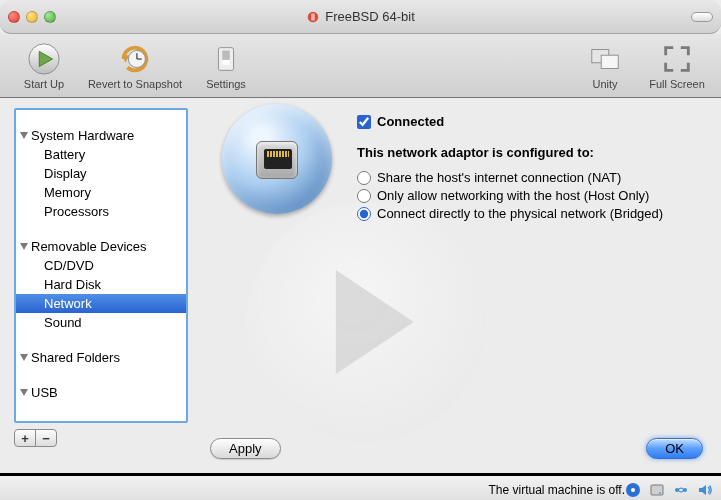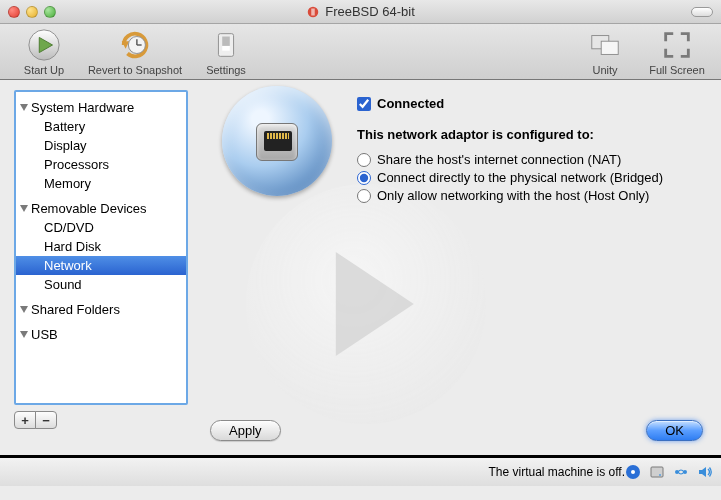--- a/index.html
+++ b/index.html
@@ -1,46 +1,46 @@
 <!DOCTYPE html>
 <html><head>
 <meta charset="utf-8">
 <style>
 * { box-sizing: border-box; margin: 0; padding: 0; font-family: "Lucida Grande", "Helvetica Neue", Arial, sans-serif; }
 body { width: 721px; height: 500px; background: #ececec; overflow: hidden; font-size: 13px; color: #000; }
 
 
-.titlebar { height: 24px; background: linear-gradient(#e8e8e8,#d1d1d1); border-bottom: 1px solid #a5a5a5; display:flex; align-items:center; position:relative; }
+.titlebar { height: 34px; background: linear-gradient(#e8e8e8,#d1d1d1); border-bottom: 1px solid #a5a5a5; display:flex; align-items:center; position:relative;border-radius:11px; }
 .traffic { display:flex; gap:6px; margin-left:8px; }
 .dot { width:12px; height:12px; border-radius:50%; border:1px solid rgba(0,0,0,.2); }
 .dot.red{background:radial-gradient(circle at 30% 30%,#ff8a80,#e33e32);} 
 .dot.yellow{background:radial-gradient(circle at 30% 30%,#ffe28a,#e6b12e);} 
 .dot.green{background:radial-gradient(circle at 30% 30%,#a8e69e,#4aad3a);} 
 .title { position:absolute; left:0; right:0; text-align:center; font-size:13px; color:#333; display:flex; justify-content:center; align-items:center; gap:5px;}
 .title-icon{width:14px;height:14px;display:inline-block;}
 .title-icon svg{width:100%;height:100%;}
 .pill { position:absolute; right:8px; width:22px; height:10px; border-radius:5px; border:1px solid #999; background:linear-gradient(#fff,#ddd);}
 
 
-.toolbar { height:56px; background: linear-gradient(#e6e6e6,#cfcfcf); border-bottom:1px solid #777; display:flex; align-items:center; padding:0 8px; }
+.toolbar { height:64px; background: linear-gradient(#e6e6e6,#cfcfcf); border-bottom:1px solid #777; display:flex; align-items:center; padding:0 8px; }
 .tbtn { display:flex; flex-direction:column; align-items:center; width:72px; font-size:11px; color:#444; cursor:default; }
 .tbtn.wide{width:110px;}
 .tbtn .ticon{ width:34px; height:34px; display:flex; align-items:center; justify-content:center; }
 .tbtn .ticon svg{width:100%;height:100%;}
 .tlabel{margin-top:2px;}
 .tspacer{flex:1;}
 
 
 .main { position:relative; display:flex; height:375px; padding:10px 14px 12px 14px; gap:14px;}
 .bigplay { position:absolute; left:50%; top:50%; transform:translate(-48%,-35%); width:240px; height:240px; border-radius:50%; background:radial-gradient(circle at 45% 40%, rgba(255,255,255,.9), rgba(220,220,220,.6)); opacity:.55; display:flex; align-items:center; justify-content:center; pointer-events:none; z-index:0;}
 .bigplay::before{content:""; width:0;height:0;border-left:78px solid rgba(200,200,200,.9); border-top:52px solid transparent; border-bottom:52px solid transparent; margin-left:18px;}
 
 .sidebar-wrap{display:flex;flex-direction:column;z-index:1;}
 .sidebar { width:174px; height:315px; background:#fff; border:2px solid #6ca8e6; border-radius:2px; overflow:auto; font-size:13px;}
-.group-header{display:flex;align-items:center;padding:8px 2px 2px 4px;cursor:default;}
+.group-header{display:flex;align-items:center;padding:18px 2px 2px 4px;cursor:default;}
 .group-header .tri{display:inline-block;width:0;height:0;border-left:4px solid transparent;border-right:4px solid transparent;border-top:7px solid #7a7a7a;margin-right:3px;}
 .item{padding:2px 2px 2px 28px;cursor:default;}
 .item.selected{background:linear-gradient(#4f8fe6,#2a63d0);color:#fff;}
 .addremove{display:flex;margin-top:6px;}
 .addremove .sq{width:22px;height:18px;border:1px solid #8a8a8a;background:linear-gradient(#fdfdfd,#dcdcdc);display:flex;align-items:center;justify-content:center;font-size:13px;font-weight:bold;color:#333;margin-left:-1px;}
 .addremove .sq:first-child{border-top-left-radius:4px;border-bottom-left-radius:4px;margin-left:0;}
 .addremove .sq:last-child{border-top-right-radius:4px;border-bottom-right-radius:4px;}
 
 .content{flex:1;position:relative;z-index:1;}
 .devicon{position:absolute;left:20px;top:-4px;width:110px;height:110px;}
@@ -151,22 +151,22 @@
   <div class="bigplay"></div>
 
   <div class="sidebar-wrap">
     <div class="sidebar" id="sidebar">
         <div class="group-header">
           <span class="tri"></span>
           <span>System Hardware</span>
         </div>
         <div class="item">Battery</div>
         <div class="item">Display</div>
+        <div class="item">Memory</div>
         <div class="item">Processors</div>
-        <div class="item">Memory</div>
         <div class="group-header">
           <span class="tri"></span>
           <span>Removable Devices</span>
         </div>
         <div class="item">CD/DVD</div>
         <div class="item">Hard Disk</div>
         <div class="item selected">Network</div>
         <div class="item">Sound</div>
         <div class="group-header">
           <span class="tri"></span>
@@ -193,26 +193,26 @@
         <input type="checkbox" id="conn-chk" checked="" style="">
         <span>Connected</span>
       </label>
       <div class="cfgtext">This network adaptor is configured to:</div>
       <div id="radios">
           <label class="radio-row">
             <input type="radio" name="netmode" style="">
             <span>Share the host's internet connection (NAT)</span>
           </label>
           <label class="radio-row">
+            <input type="radio" name="netmode" style="">
+            <span>Only allow networking with the host (Host Only)</span>
+          </label>
+          <label class="radio-row">
             <input type="radio" name="netmode" checked="" style="">
             <span>Connect directly to the physical network (Bridged)</span>
-          </label>
-          <label class="radio-row">
-            <input type="radio" name="netmode" style="">
-            <span>Only allow networking with the host (Host Only)</span>
           </label>
         </div>
     </div>
   </div>
 
   <div class="buttons">
     <div class="btn">Apply</div>
     <div class="bspacer"></div>
     <div class="gap"></div>
     <div class="btn default">OK</div>

